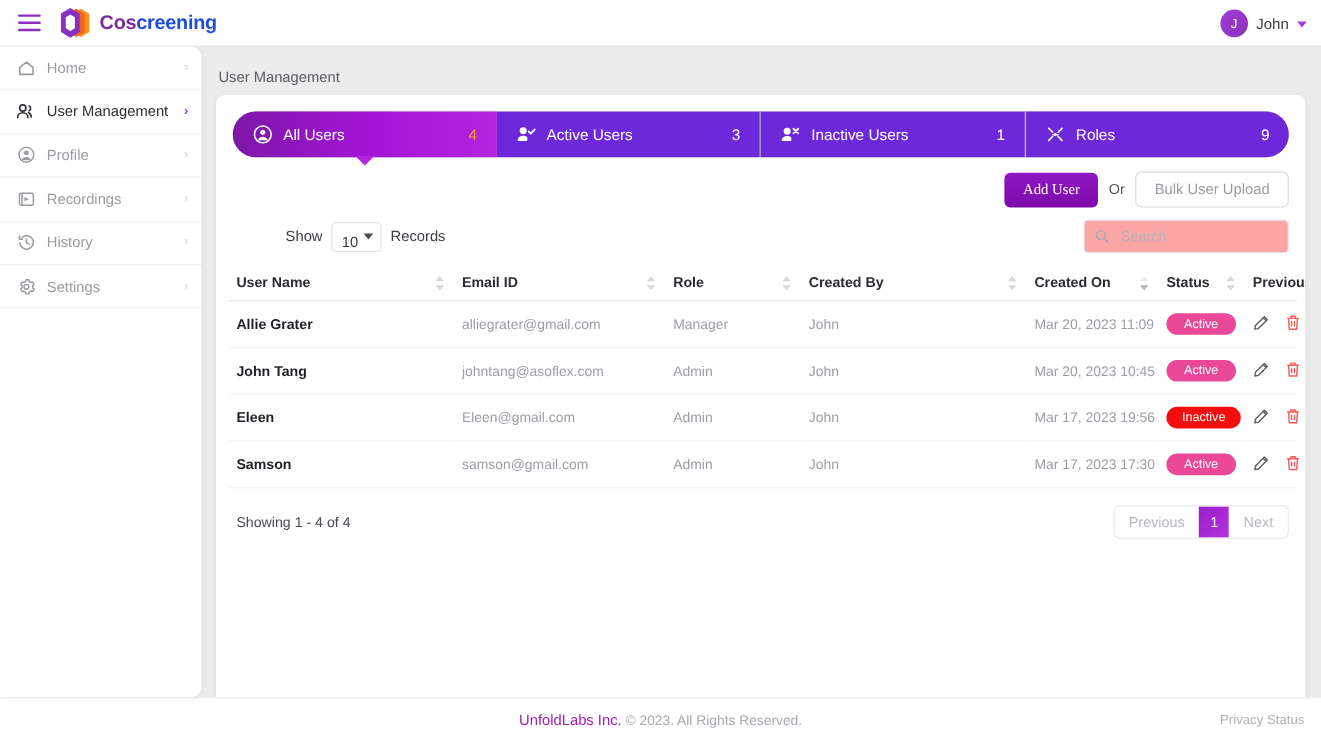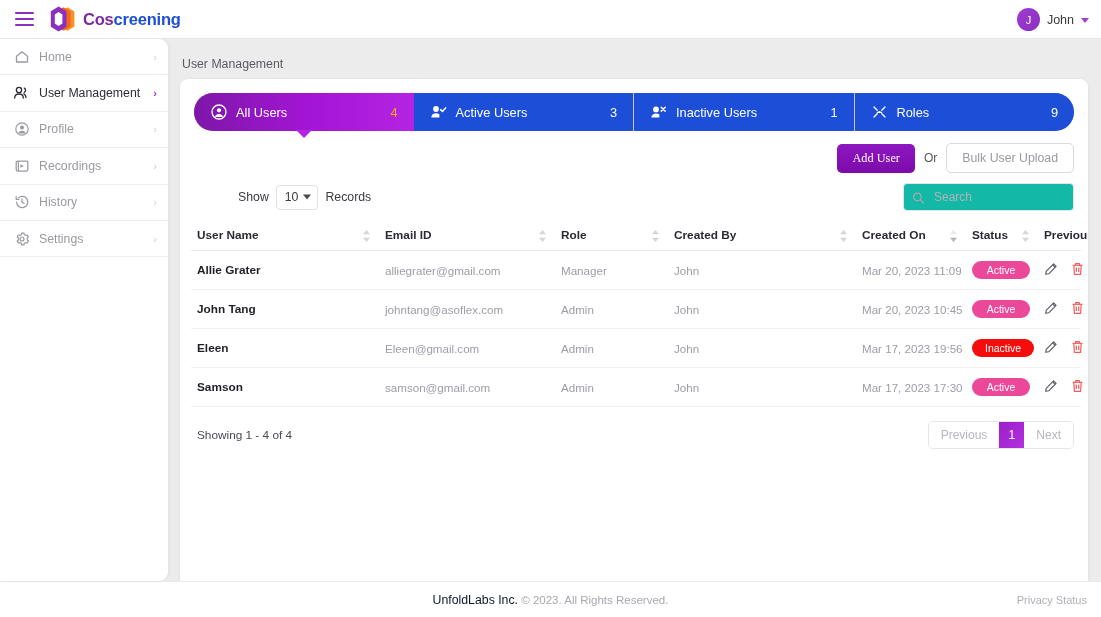--- a/index.html
+++ b/index.html
@@ -133,21 +133,21 @@
     background: #b0b0b5;
     overflow: visible;
   }
   .tab {
     position: relative;
     flex: 1 1 0;
     display: flex; align-items: center;
     padding: 0 16px;
     color: #ffffff;
     cursor: pointer;
-    background: #1d4ed8;
+    background: #6d28d9;
     border-right: 1px solid #c4c4c8;
   }
   .tab:first-child { border-top-left-radius: 19px; border-bottom-left-radius: 19px; }
   .tab:last-child { border-top-right-radius: 19px; border-bottom-right-radius: 19px; border-right: none; }
   .tab .tab-icon {
     width: 17px; height: 17px; margin-right: 9px;
     display: flex; align-items: center; justify-content: center;
     flex: 0 0 auto;
   }
   .tab .tab-label { font-size: 12.8px; flex: 1 1 auto; white-space: nowrap; }
@@ -200,21 +200,21 @@
   
   .table-controls {
     display: flex; align-items: center; justify-content: space-between;
     margin: 10px 14px 0 14px;
     height: 30px;
   }
   .show-records { display: flex; align-items: center; gap: 7px; margin-left: 44px; }
   .show-records .lbl { font-size: 12.3px; color: #3b3b42; }
   .select-wrap {
     position: relative;
-    display: inline-flex; align-items: center;
+    display: inline-flex; align-items: flex-end;
     border: 1px solid #e1e1e6;
     border-radius: 4px;
     background: #fff;
     height: 25px;
     padding: 0 19px 0 8px;
     cursor: pointer;
   }
   .select-wrap .sel-val { font-size: 12.3px; color: #3b3b42; }
   .select-wrap .sel-caret {
     position: absolute; right: 6px; top: 50%;
@@ -222,21 +222,21 @@
     width: 0; height: 0;
     border-left: 4px solid transparent;
     border-right: 4px solid transparent;
     border-top: 5px solid #4a4a52;
   }
   .search-box {
     position: relative;
     width: 171px; height: 28px;
     border: 1px solid #e4e4e9;
     border-radius: 4px;
-    background: #14b8a6;
+    background: #fca5a5;
     display: flex; align-items: center;
     padding-left: 28px;
   }
   .search-box .s-icon {
     position: absolute; left: 8px; top: 50%;
     transform: translateY(-50%);
     width: 13px; height: 13px;
   }
   .search-box input {
     border: none; outline: none;
@@ -341,21 +341,21 @@
   
   .page-footer {
     position: absolute;
     bottom: 0; left: 0;
     width: 1101px; height: 36px;
     background: #ffffff;
     display: flex; align-items: center; justify-content: center;
     border-top: 1px solid #ebebee;
   }
   .footer-text { font-size: 11.5px; color: #a8a8b0; }
-  .footer-text b { color: #0f172a; font-weight: normal; font-size: 12.3px; }
+  .footer-text b { color: #a21caf; font-weight: normal; font-size: 12.3px; }
   .privacy {
     position: absolute; right: 14px; top: 50%;
     transform: translateY(-50%);
     font-size: 11px; color: #b0b0b8;
     cursor: pointer;
   }
 </style>
 </head>
 <body>
 

